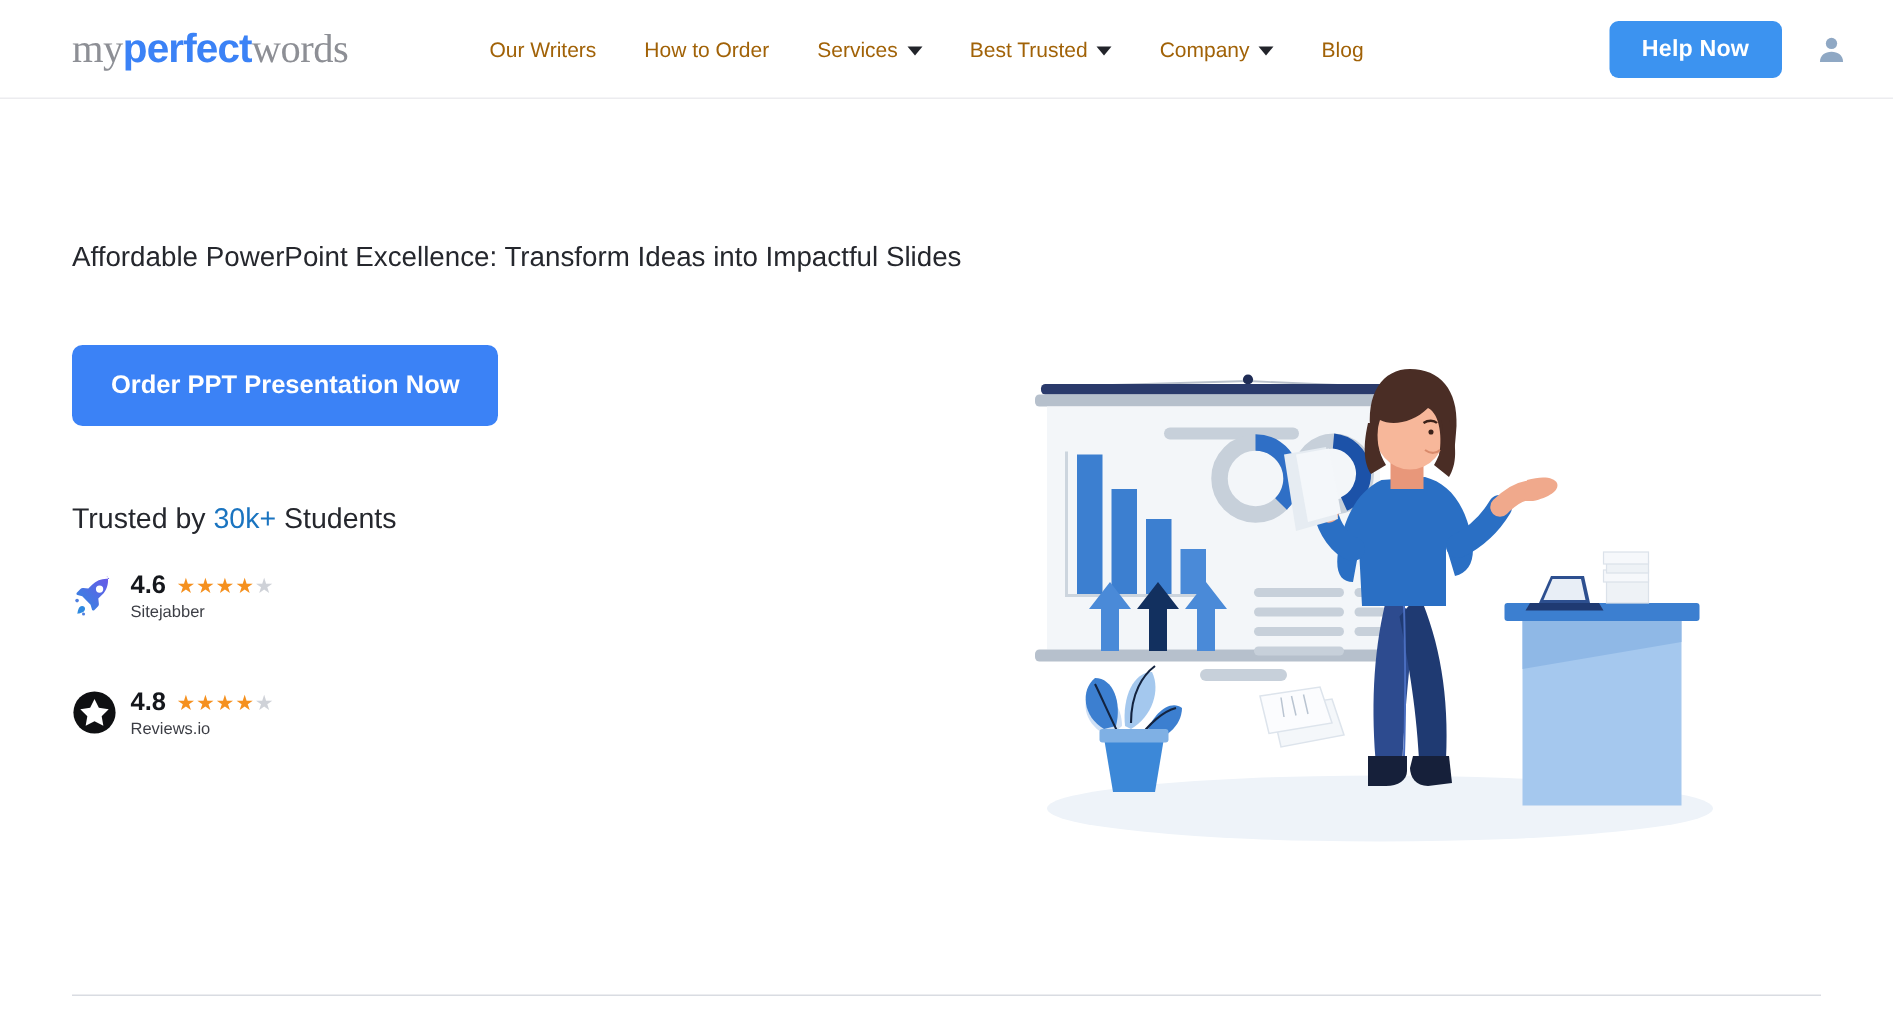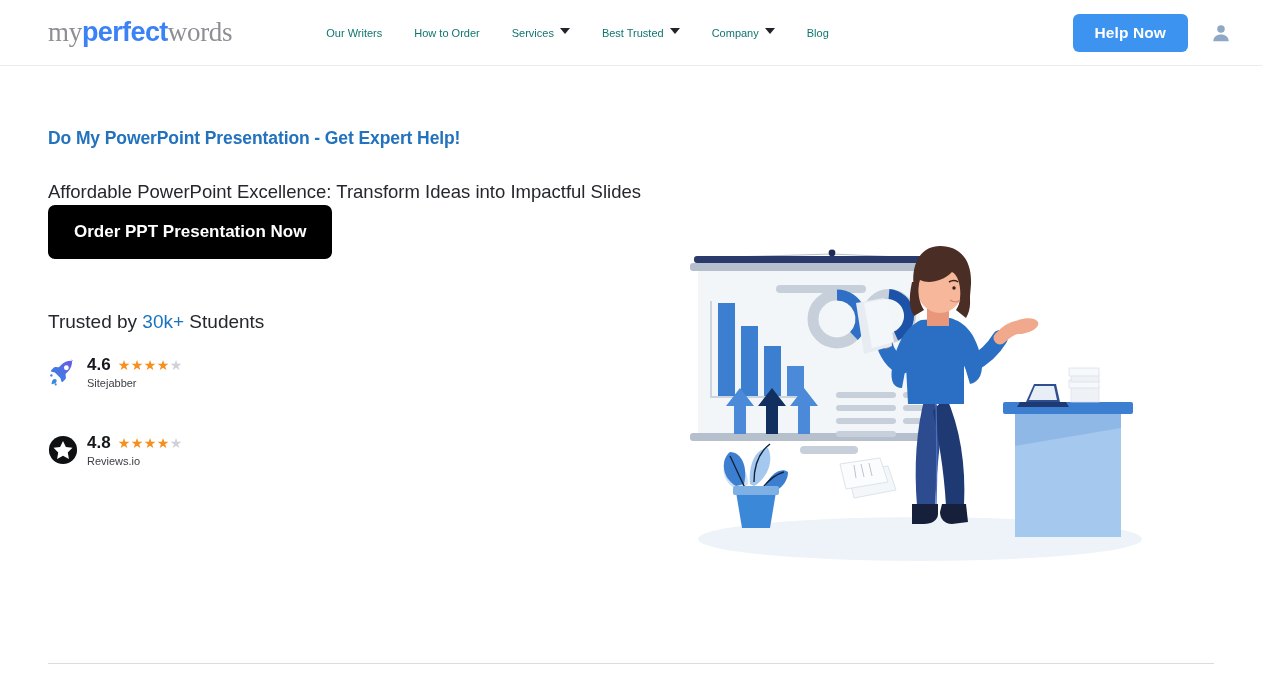--- a/index.html
+++ b/index.html
@@ -42,24 +42,24 @@
     letter-spacing: -0.6px;
   }
 
   .nav {
     display: flex;
     align-items: center;
     gap: 32px;
     margin-left: 94px;
   }
   .nav-item {
-    font-size: 11px;
-    color: #0f766e;
-    display: flex;
-    align-items: flex-start;
+    font-size: 14px;
+    color: #a16207;
+    display: flex;
+    align-items: center;
     gap: 6px;
     cursor: pointer;
     white-space: nowrap;
   }
   .caret {
     width: 0; height: 0;
     border-left: 5px solid transparent;
     border-right: 5px solid transparent;
     border-top: 6px solid #22242a;
     display: inline-block;
@@ -118,22 +118,23 @@
     max-width: 615px;
   }
   .hero-sub {
     margin-top: 30px;
     font-size: 18.5px;
     line-height: 1.38;
     color: #25272d;
     max-width: 600px;
   }
   .cta-btn {
+    margin-top: 46px;
     display: inline-block;
-    background: #000000;
+    background: #3b82f6;
     color: #ffffff;
     font-size: 17px;
     font-weight: 700;
     border: none;
     border-radius: 7px;
     padding: 17px 26px;
     cursor: pointer;
     font-family: "Liberation Sans", sans-serif;
   }
   .trusted {
@@ -207,21 +208,20 @@
     <svg class="user-icon" viewBox="0 0 24 24">
       <circle cx="12" cy="7.6" r="4.1" fill="#8fa8c4"></circle>
       <path d="M3.6 21c0-4.7 3.8-7.3 8.4-7.3s8.4 2.6 8.4 7.3z" fill="#8fa8c4"></path>
     </svg>
   </div>
 </div>
 
 <div class="page">
   <div class="hero">
     <div class="hero-left">
-      <div class="eyebrow">Do My PowerPoint Presentation - Get Expert Help!</div>
       <p class="hero-sub">Affordable PowerPoint Excellence: Transform Ideas into Impactful Slides</p>
       <button class="cta-btn">Order PPT Presentation Now</button>
 
       <div class="trusted">
         <span>Trusted by </span><b>30k+</b><span> Students</span>
       </div>
 
       <div class="ratings">
 
         <div class="rating">

